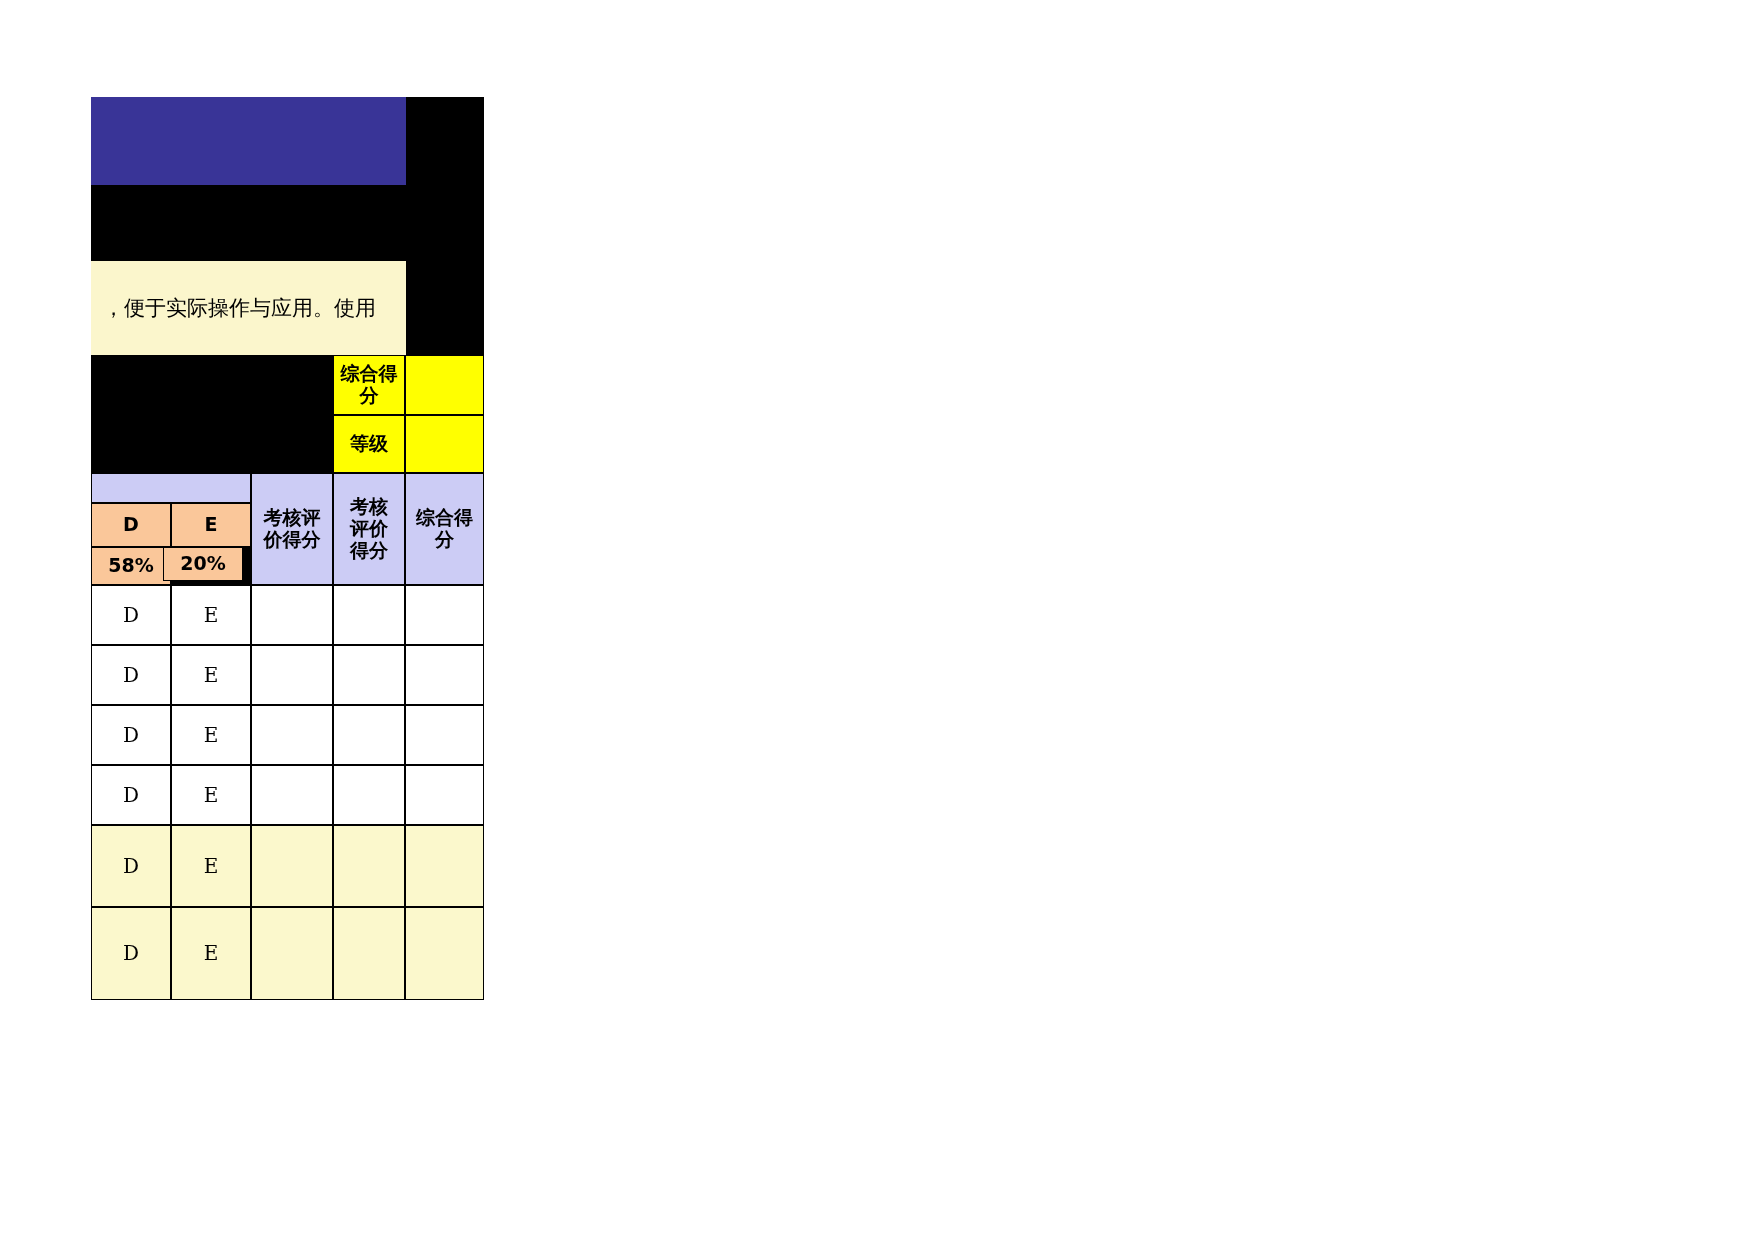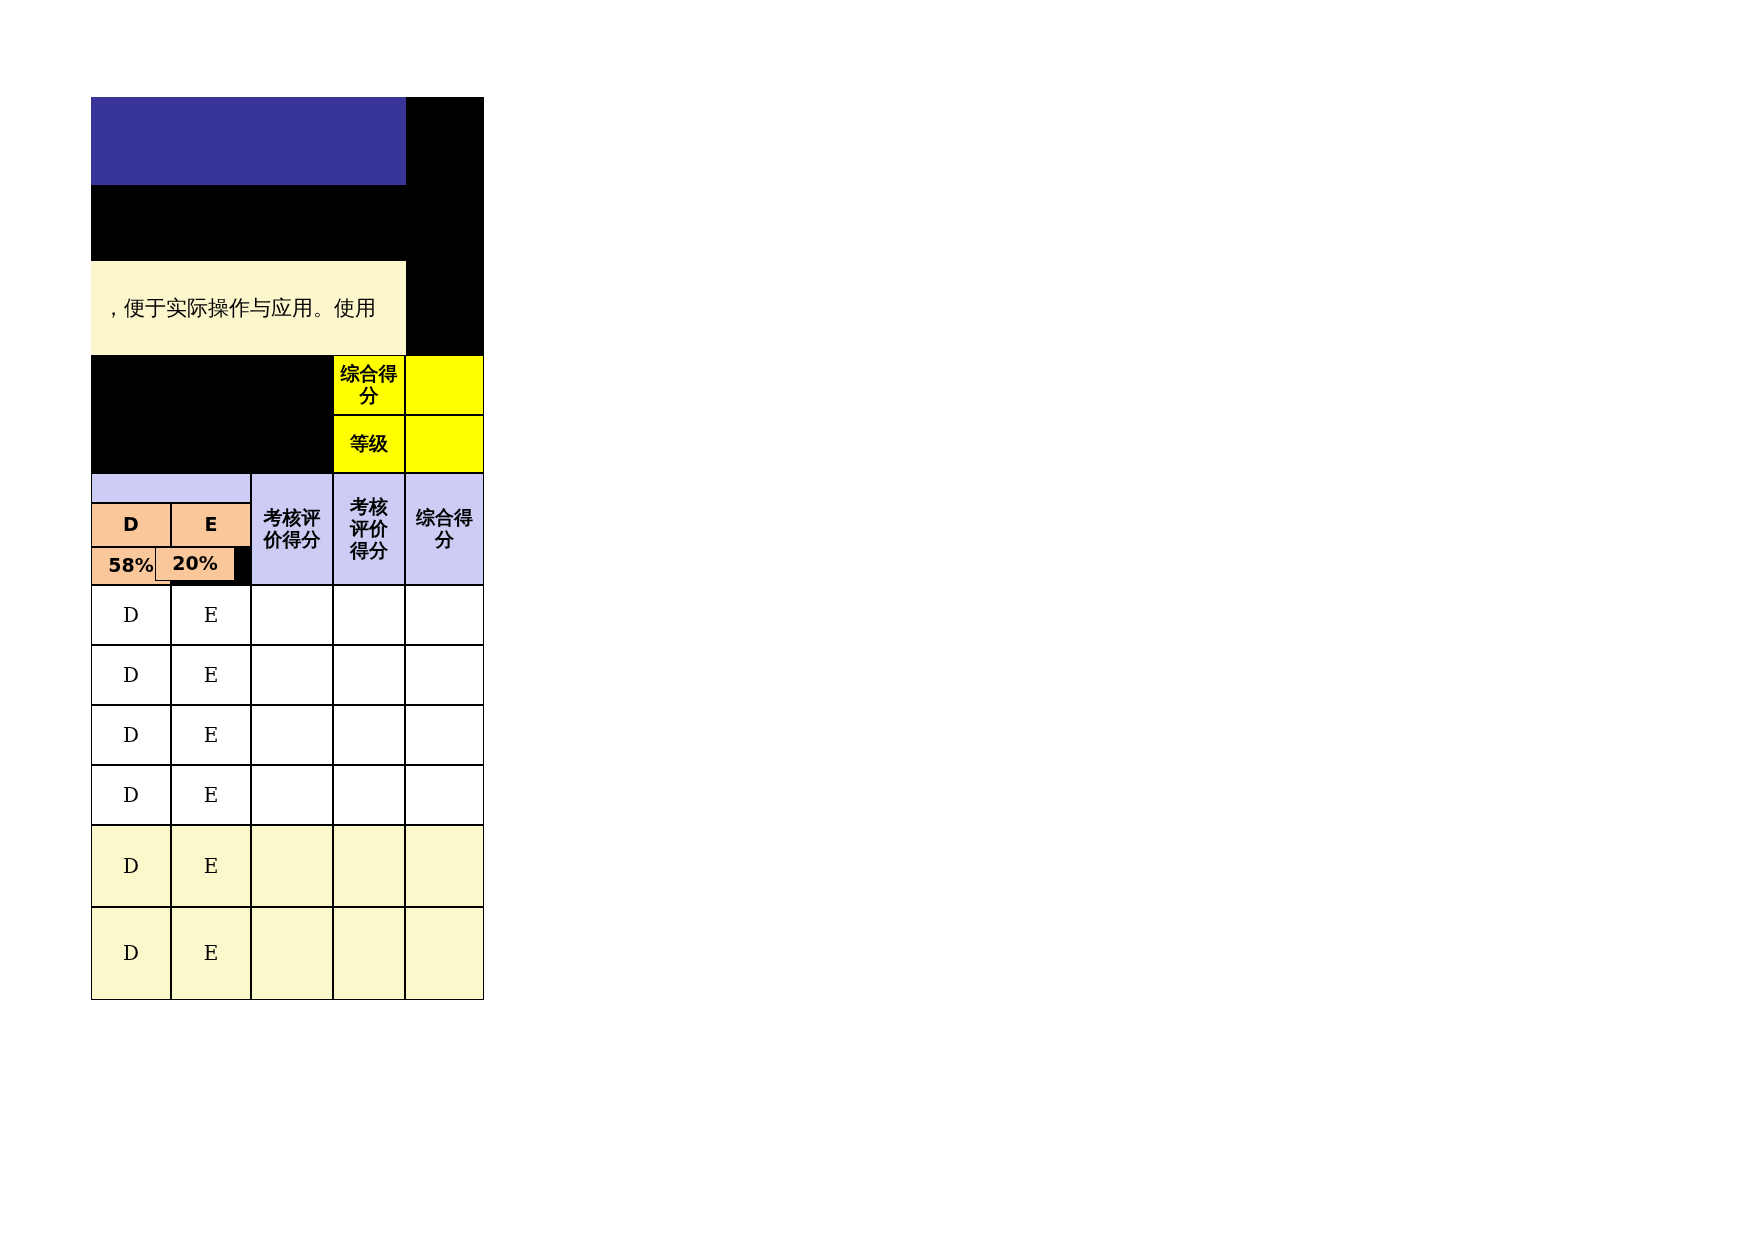--- a/index.html
+++ b/index.html
@@ -156,21 +156,21 @@
     <div class="cell yellow-value" style="left:314px; top:318px; width:79px; height:58px;"></div>
 
     <div class="cell hdr-lav-plain" style="left:0px; top:376px; width:160px; height:30px;">
       <span class="clip-glyph" style="left:0px; top:4px; width:5px; height:22px;">：</span>
     </div>
 
     <div class="cell hdr-orange" style="left:0px; top:406px; width:80px; height:44px;">D</div>
     <div class="cell hdr-orange" style="left:80px; top:406px; width:80px; height:44px;">E</div>
 
     <div class="cell hdr-orange" style="left:0px; top:450px; width:80px; height:38px;">58%</div>
-    <div class="cell hdr-orange" style="left:64px; top:450px; width:80px; height:34px;">20%</div>
+    <div class="cell hdr-orange" style="left:72px; top:450px; width:80px; height:34px;">20%</div>
 
     <div class="cell hdr-lav" style="left:160px; top:376px; width:82px; height:112px; padding:0 4px;">考核评价得分</div>
     <div class="cell hdr-lav" style="left:242px; top:376px; width:72px; height:112px; padding:0 14px;">考核评价得分</div>
     <div class="cell hdr-lav" style="left:314px; top:376px; width:79px; height:112px; padding:0 4px;">综合得分</div>
 
     <div class="cell body-cell" style="left:0px;   top:488px; width:80px; height:60px;">D</div>
     <div class="cell body-cell" style="left:80px;  top:488px; width:80px; height:60px;">E</div>
     <div class="cell body-cell" style="left:160px; top:488px; width:82px; height:60px;"></div>
     <div class="cell body-cell" style="left:242px; top:488px; width:72px; height:60px;"></div>
     <div class="cell body-cell" style="left:314px; top:488px; width:79px; height:60px;"></div>

